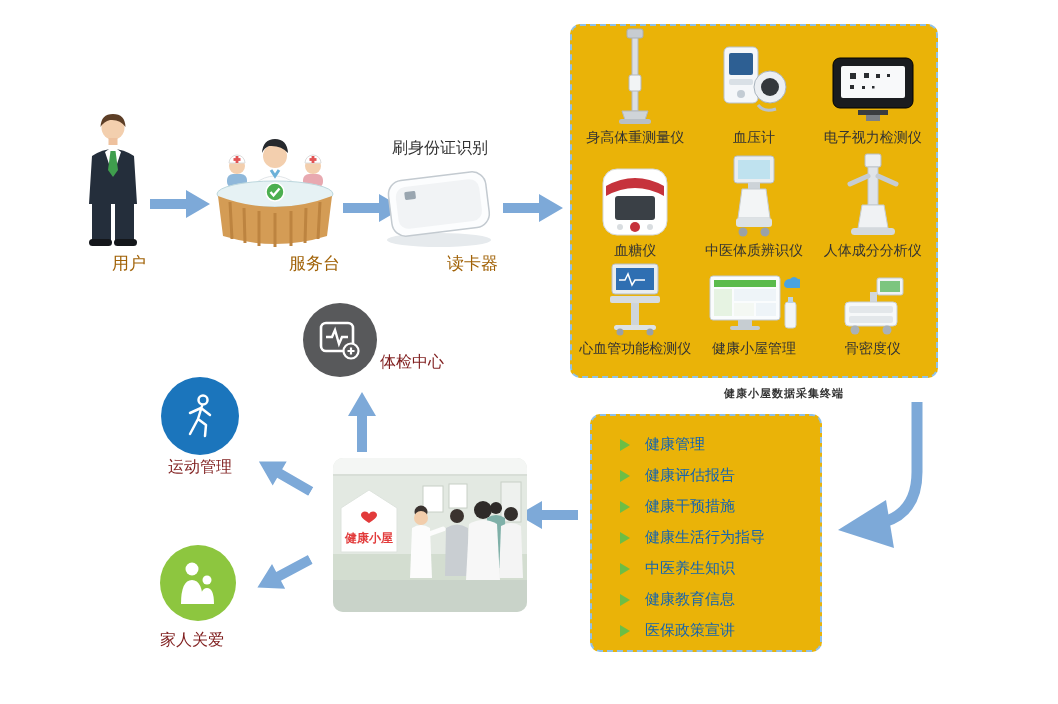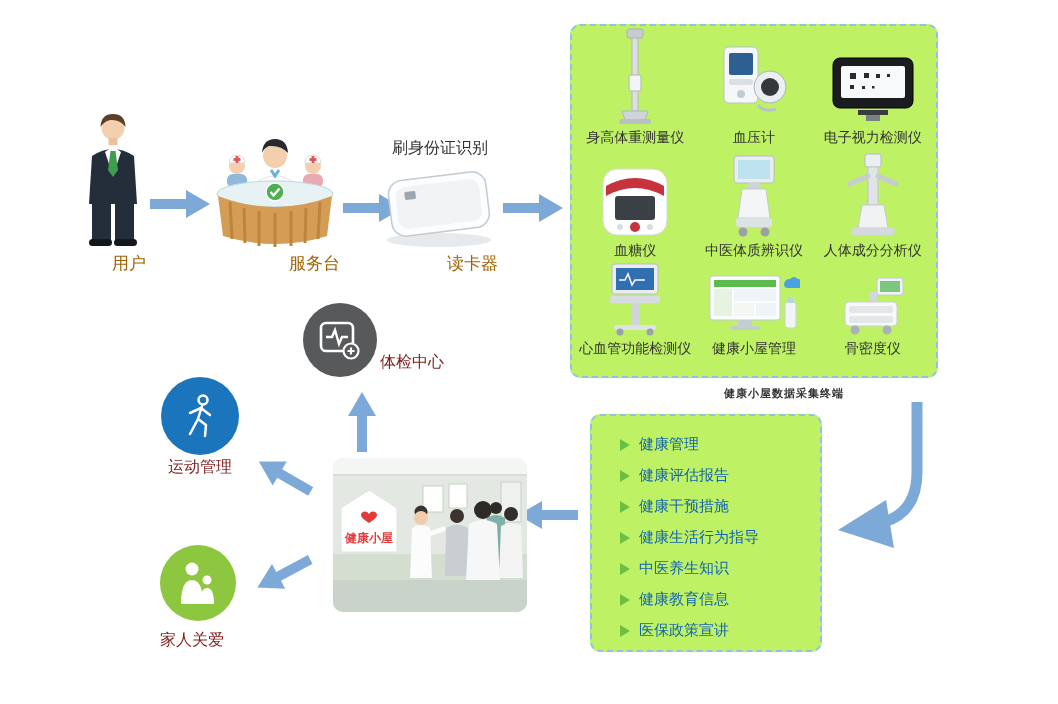--- a/index.html
+++ b/index.html
@@ -4,32 +4,32 @@
 <style>
   * { margin:0; padding:0; box-sizing:border-box; }
   html,body { background:#ffffff; }
   body { font-family:"DejaVu Sans","Liberation Sans",sans-serif; color:#333; }
   .canvas { position:relative; width:1058px; height:704px; background:#fff; overflow:hidden; }
   .abs { position:absolute; }
 
   .flow-label { position:absolute; font-size:17px; color:#a16207; text-align:right; white-space:nowrap; }
   .reader-caption { position:absolute; font-size:16px; color:#333; text-align:center; white-space:nowrap; }
 
-  .dashed-box { position:absolute; border:2px dashed #8FC1E9; border-radius:10px; background:#bef264;font-family:Liberation Mono, monospace; }
+  .dashed-box { position:absolute; border:2px dashed #8FC1E9; border-radius:10px; background:#eab308;font-family:Liberation Mono, monospace; }
 
   .devices-grid { position:absolute; left:4px; right:4px; top:6px; bottom:4px;
     display:grid; grid-template-columns:repeat(3,1fr); grid-template-rows:117px 113px 98px; }
   .device-cell { display:flex; flex-direction:column; justify-content:flex-end; align-items:center; padding-bottom:2px; }
   .device-icon { display:flex; align-items:flex-end; justify-content:center; }
   .device-label { font-size:14px; color:#333; margin-top:4px; white-space:nowrap; }
 
   .box-caption { position:absolute; font-size:11px; font-weight:700; color:#333; text-align:center; letter-spacing:1px; }
 
   .services-list { position:absolute; left:28px; top:13px; right:6px; }
-  .service-item { height:31px; display:flex; align-items:center; gap:9px; }
+  .service-item { height:31px; display:flex; align-items:center; gap:15px; }
   .bullet { width:0; height:0; border-left:10px solid #6CBE45; border-top:6px solid transparent; border-bottom:6px solid transparent; flex:0 0 auto; }
   .service-label { font-size:15px; font-weight:500; color:#1464B0; white-space:nowrap; }
 
   .badge-circle { position:absolute; border-radius:50%; display:flex; align-items:center; justify-content:center; }
   .badge-gray  { background:#58595B; }
   .badge-blue  { background:#1B75BC; }
   .badge-green { background:#8DC63F; }
   .outcome-label { position:absolute; font-size:16px; color:#7f1d1d; text-align:center; white-space:nowrap; }
 
   .arrow { position:absolute; line-height:0; }

